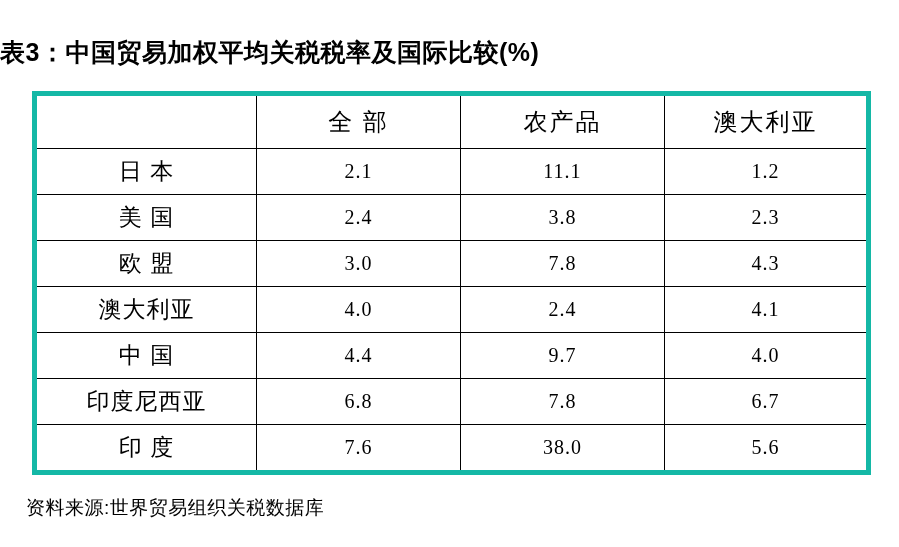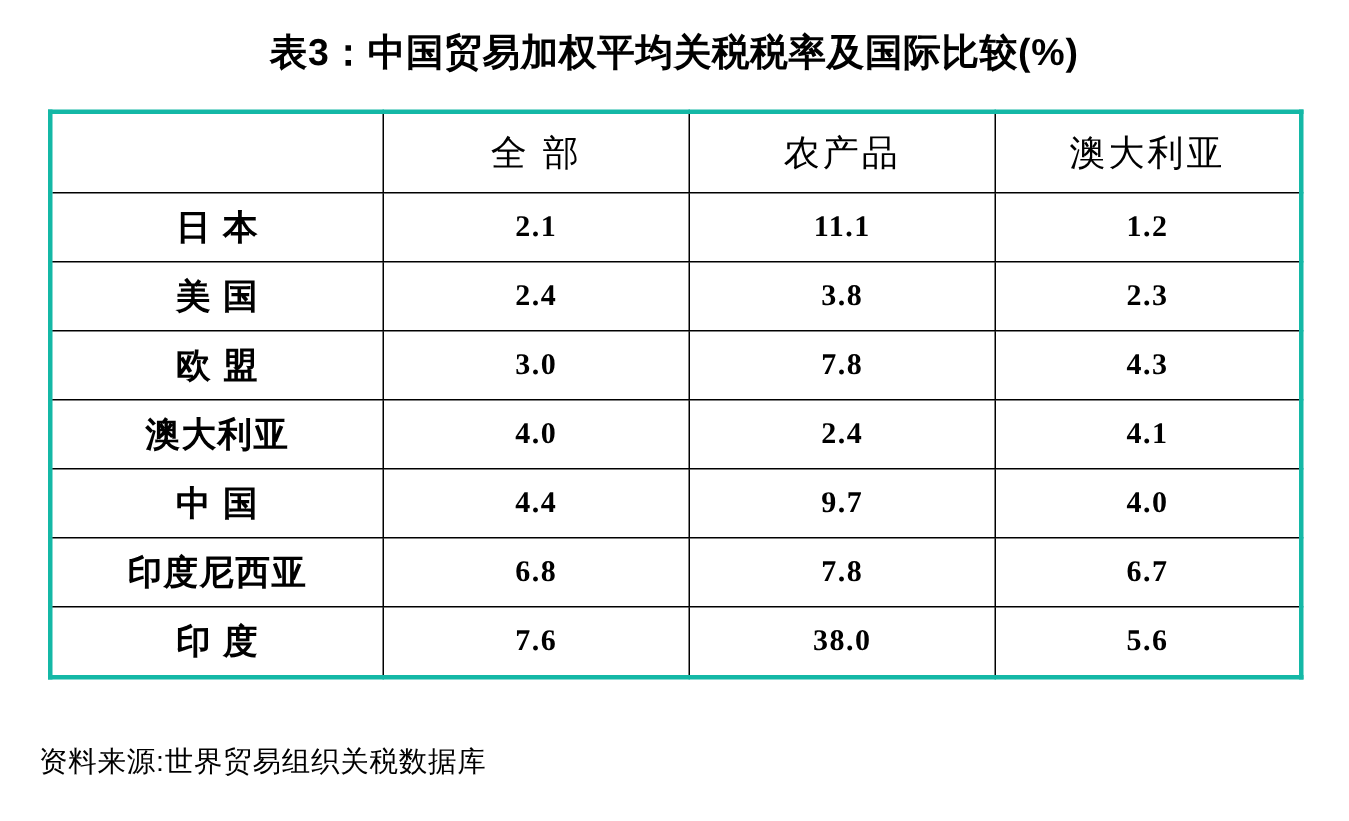--- a/index.html
+++ b/index.html
@@ -14,43 +14,43 @@
     color: #000000;
     overflow: hidden;
   }
   .page {
     position: relative;
     width: 899px;
     height: 547px;
     box-sizing: border-box;
   }
   .title {
-    text-align: center;
+    text-align: left;
     font-size: 25px;
     font-weight: 700;
     letter-spacing: 0.5px;
-    padding-top: 18px;
+    padding-top: 36px;
     padding-bottom: 8px;
     font-family: "Liberation Sans", "DejaVu Sans", sans-serif;
   }
   .table-wrap {
     margin: 14px 32px 0 32px;
   }
   table.data {
     border-collapse: collapse;
     width: 835px;
     table-layout: fixed;
   }
   table.data th,
   table.data td {
     border: 1px solid #000000;
     text-align: center;
     vertical-align: middle;
     font-size: 23px;
-    font-weight: 700;
+    font-weight: 400;
     height: 45px;
     padding: 0;
   }
   table.data thead th {
     height: 52px;
     font-weight: 400;
     font-family: "Liberation Sans", "DejaVu Sans", sans-serif;
     font-size: 24px;
     letter-spacing: 2px;
   }
@@ -63,21 +63,21 @@
     font-size: 23px;
     letter-spacing: 1px;
   }
   table.data tbody td.num {
     font-family: "Liberation Serif", "DejaVu Serif", serif;
     font-size: 20px;
     letter-spacing: 1px;
   }
   
   table.data {
-    border: 3px solid #14b8a6;
+    border: 5px solid #14b8a6;
   }
   .col-label { width: 222px; }
   .col-num { width: 204px; }
 
   .source {
     position: absolute;
     left: 26px;
     bottom: 26px;
     font-size: 19px;
     font-family: "Liberation Sans", "DejaVu Sans", sans-serif;

